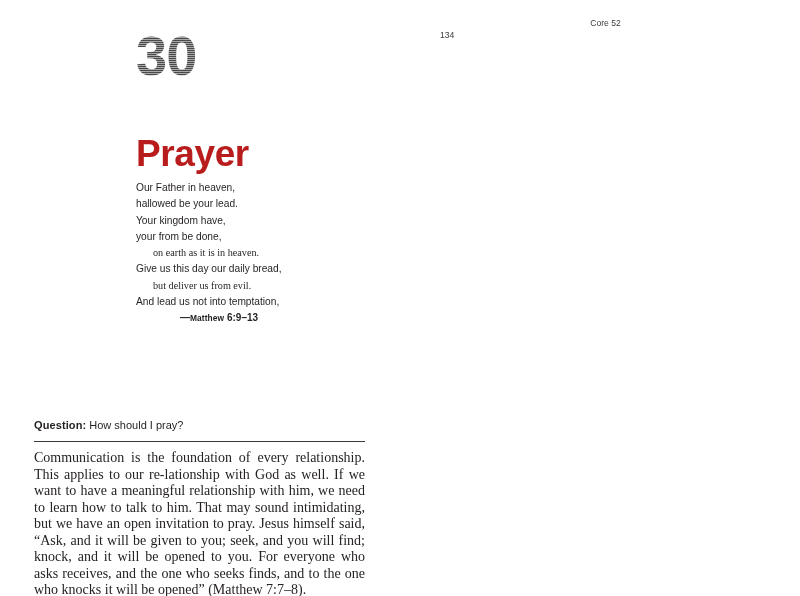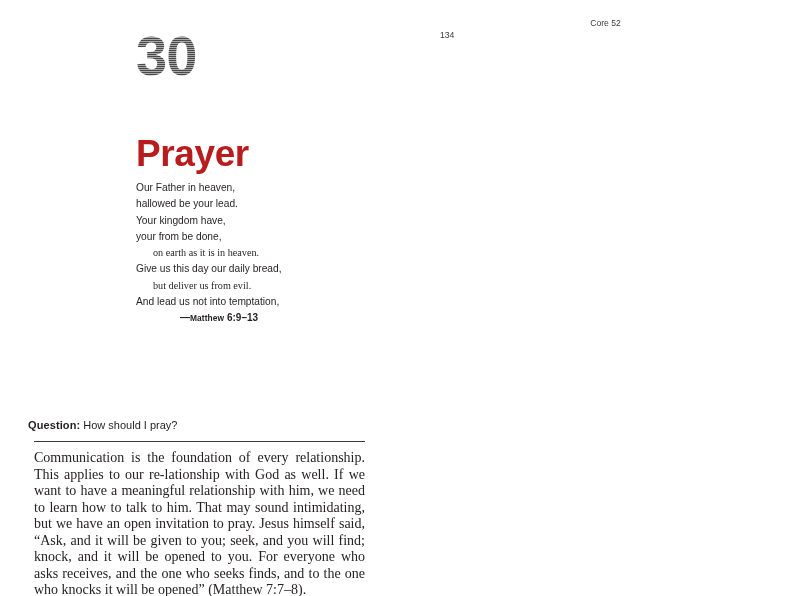--- a/index.html
+++ b/index.html
@@ -96,21 +96,21 @@
     white-space: nowrap;
   }
   .epigraph-attr .sc {
     font-size: 8.4px;
     letter-spacing: 0.1px;
   }
 
   
   .question-head {
     position: absolute;
-    left: 28px;
+    left: 34px;
     top: 419px;
     width: 331px;
     font-family: "Liberation Sans", sans-serif;
     font-size: 11px;
     color: #231f20;
     white-space: nowrap;
   }
   .question-head .q-label {
     font-weight: bold;
     letter-spacing: 0.1px;

